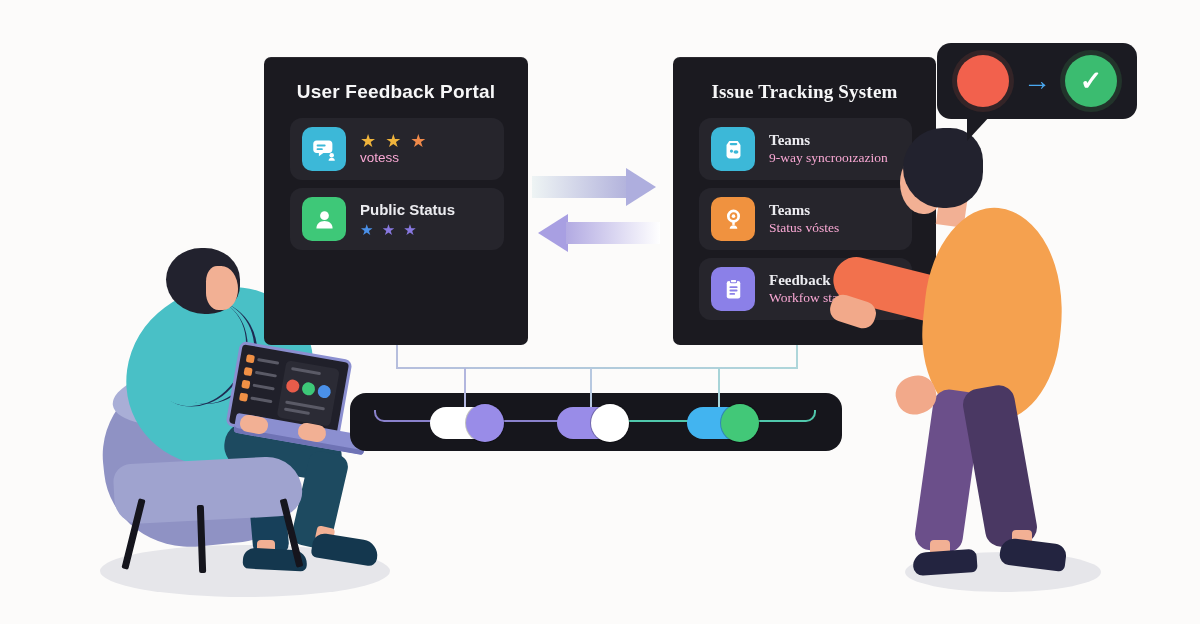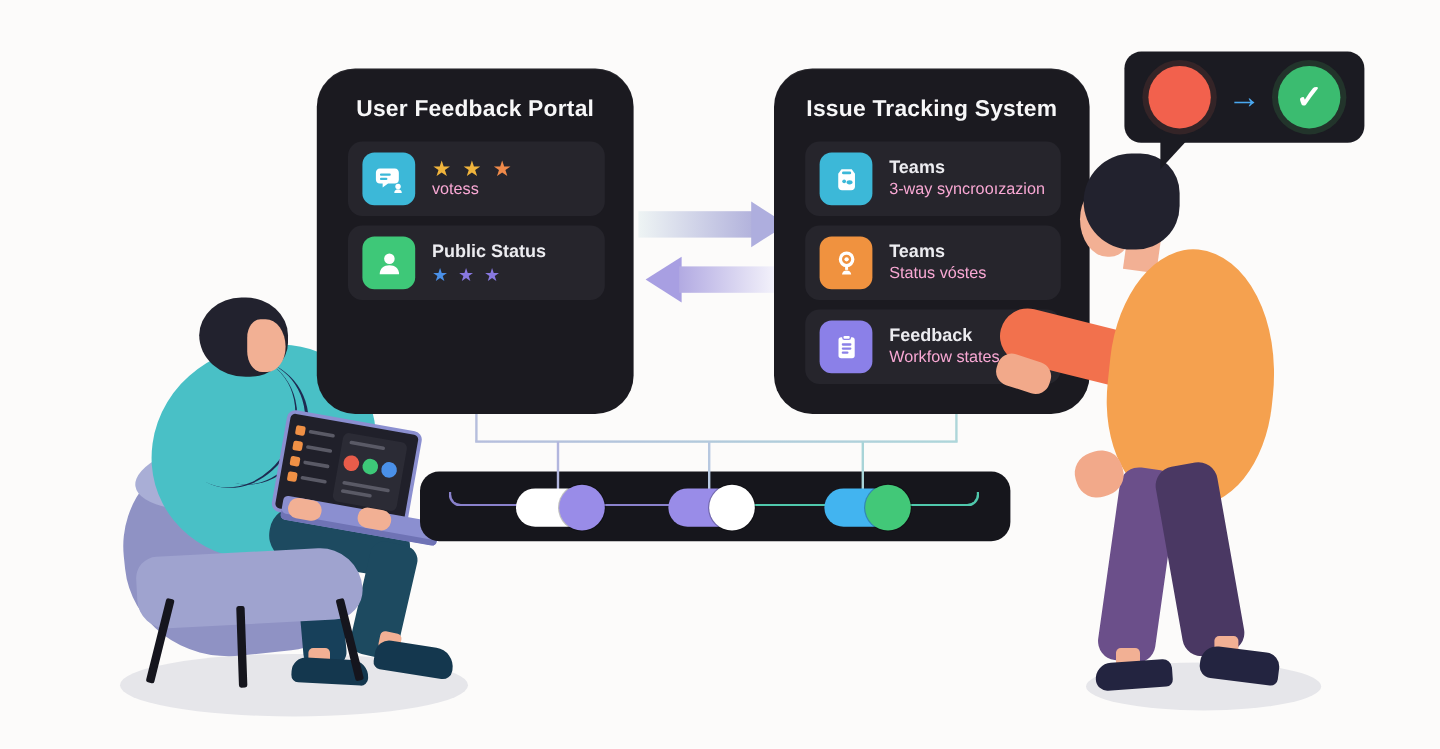--- a/index.html
+++ b/index.html
@@ -1,21 +1,21 @@
 <!DOCTYPE html>
 <html><head>
 <meta charset="utf-8">
 <style>
   html,body{margin:0;padding:0;background:#ffffff;}
   .stage{position:relative;width:1200px;height:624px;background:#fcfbfa;overflow:hidden;
          font-family:"Liberation Sans",sans-serif;}
   .abs{position:absolute;}
 
   
-  .panel{position:absolute;width:264px;height:288px;background:#1b1a20;border-radius:32px;
+  .panel{position:absolute;width:264px;height:288px;background:#1b1a20;border-radius:7px;
          box-shadow:inset 0 1px 0 rgba(255,255,255,.07);}
   .panel-title{margin:24px 10px 15px;text-align:center;color:#f7f7f8;font-size:19px;
                font-weight:700;letter-spacing:.2px;}
   .item{position:relative;margin:0 24px 8px 26px;height:62px;background:#26252c;border-radius:12px;
         display:flex;align-items:center;gap:14px;padding:0 10px 0 12px;box-sizing:border-box;}
   .tile{width:44px;height:44px;border-radius:10px;flex:0 0 44px;display:flex;
         align-items:center;justify-content:center;}
   .itxt{display:flex;flex-direction:column;justify-content:center;line-height:1.25;}
   .ititle{color:#ececf0;font-size:15px;font-weight:700;}
   .isub{color:#f9a8d4;font-size:13.5px;}
@@ -223,35 +223,35 @@
         </div>
       </div>
     </div>
   </div>
 
   <div class="abs arrowR-shaft"></div>
   <div class="abs arrowR-head"></div>
   <div class="abs arrowL-head"></div>
   <div class="abs arrowL-shaft"></div>
 
-  <div class="panel" style="left:645px;top:57px;width:263px;">
+  <div class="panel" style="left:673px;top:57px;width:263px;font-family:Liberation Serif, serif;">
     <div class="panel-title">Issue Tracking System</div>
 
     <div class="item">
       <div class="tile" style="background: rgb(60, 184, 216);">
         <svg width="27" height="27" viewBox="0 0 24 24">
           <path fill="#ffffff" d="M8.2 4.5h7.6l2.4 3.4v9.3c0 1.5-1.2 2.8-2.8 2.8H8.6c-1.6 0-2.8-1.3-2.8-2.8V7.9z"></path>
           <rect x="8.6" y="6.2" width="6.8" height="2" rx="1" fill="#3cb8d8"></rect>
           <circle cx="10.2" cy="13.4" r="1.4" fill="#3cb8d8"></circle>
           <ellipse cx="14.2" cy="14.2" rx="2.2" ry="1.5" fill="#3cb8d8"></ellipse>
         </svg>
       </div>
       <div class="itxt">
         <div class="ititle">Teams</div>
-        <div class="isub">3-way syncrooızazion</div>
+        <div class="isub">9-way syncrooızazion</div>
       </div>
     </div>
 
     <div class="item">
       <div class="tile" style="background: rgb(240, 146, 63);">
         <svg width="27" height="27" viewBox="0 0 24 24">
           <circle cx="12" cy="9" r="4.6" fill="none" stroke="#ffffff" stroke-width="2.4"></circle>
           <circle cx="12" cy="9" r="1.6" fill="#ffffff"></circle>
           <rect x="10.9" y="12.6" width="2.2" height="4.2" fill="#ffffff"></rect>
           <path fill="#ffffff" d="M8.6 20.2c0-1.8 1.5-3 3.4-3s3.4 1.2 3.4 3z"></path>

